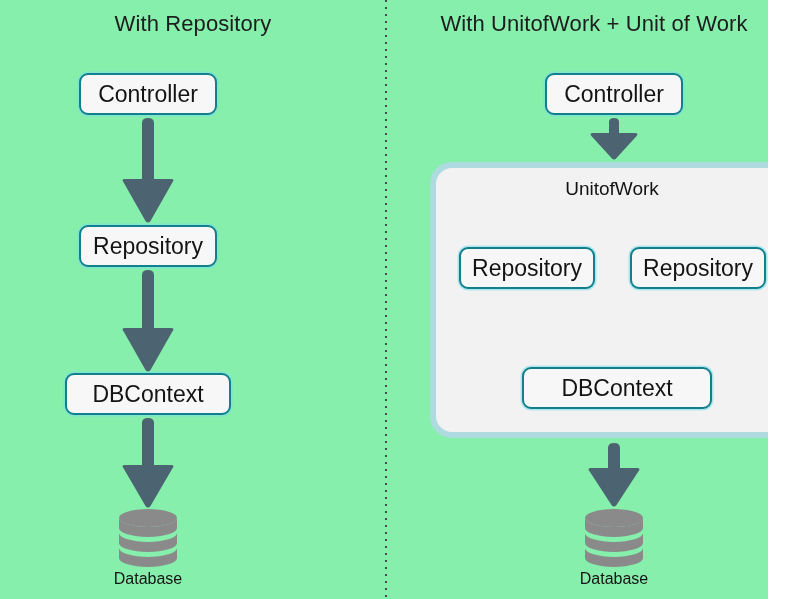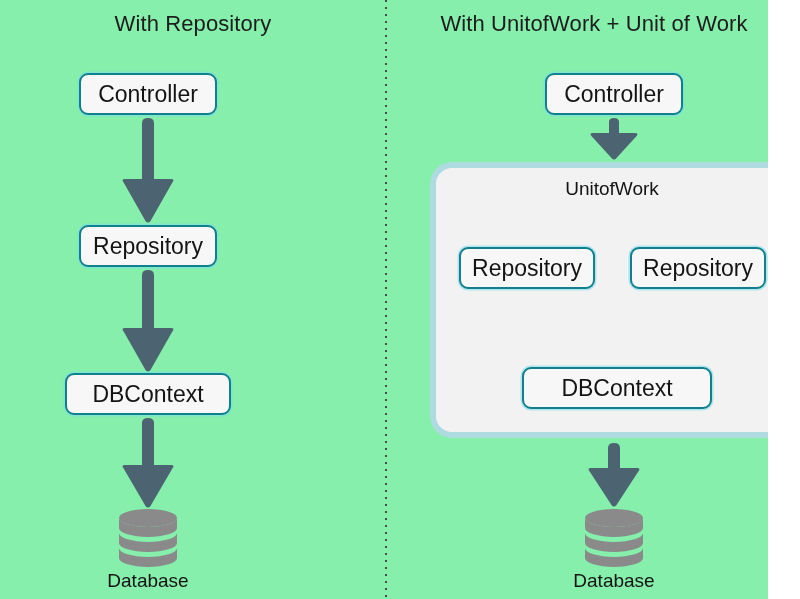--- a/index.html
+++ b/index.html
@@ -94,21 +94,21 @@
   .arrow { position: absolute; }
   .arrow svg { display: block; }
 
   
   .db { position: absolute; }
   .db svg { display: block; }
   .db-label {
     position: absolute;
     width: 160px;
     text-align: center;
-    font-size: 19px;
+    font-size: 16px;
     color: #141414;
     white-space: nowrap;
   }
 </style>
 </head>
 <body>
 
 <div id="canvas">
 
   <div class="panel" id="panel-left">

